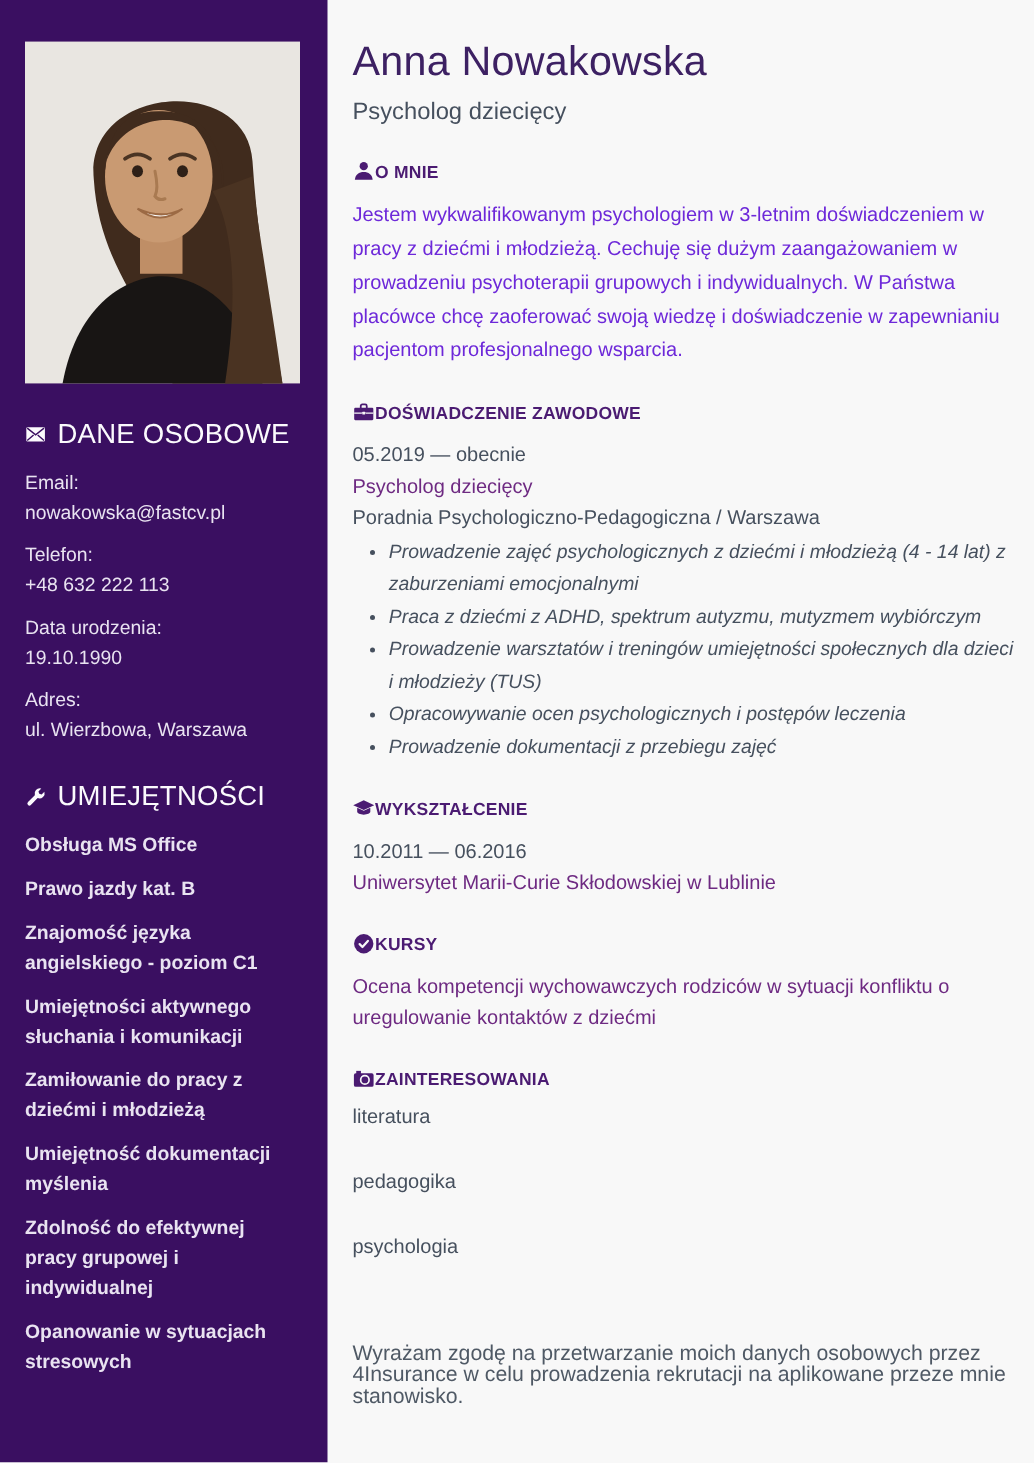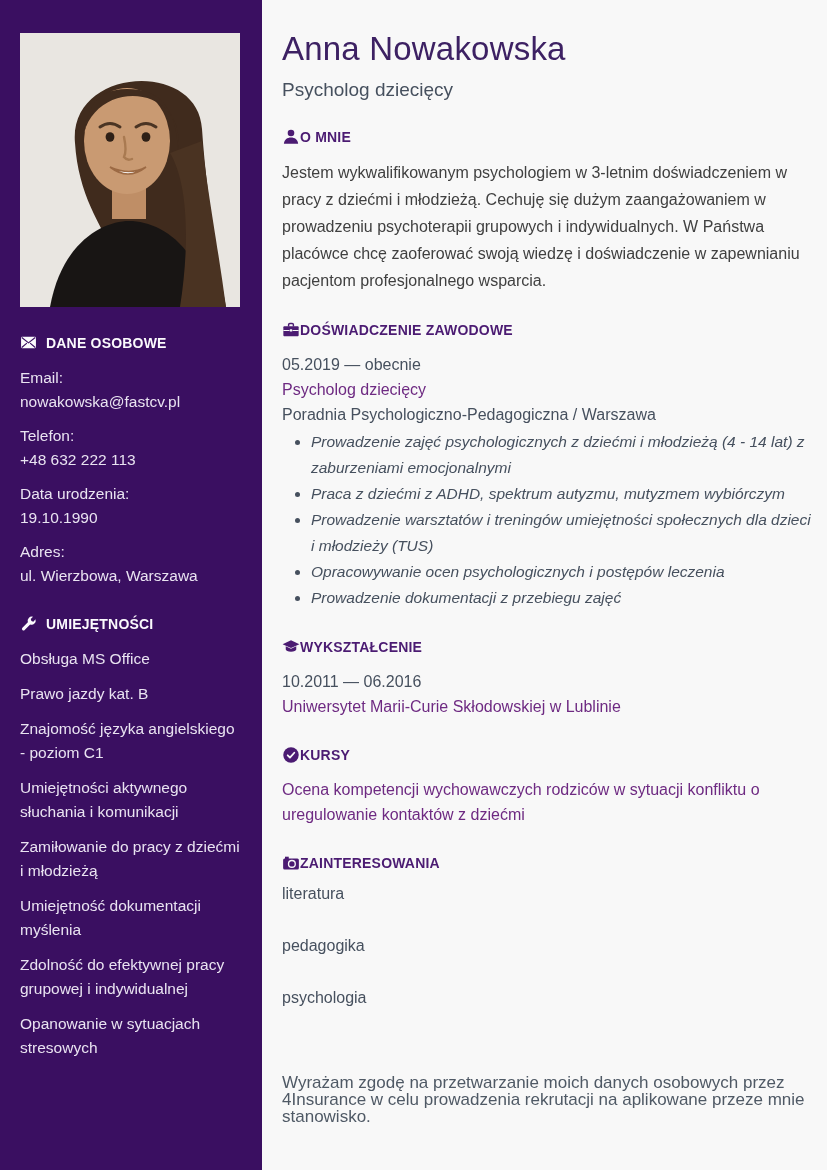--- a/index.html
+++ b/index.html
@@ -15,42 +15,42 @@
   .sidebar {
     width: 262px; flex-shrink: 0;
     background: #3A0F61;
     color: #e9e3f1;
     padding: 33px 22px 0 20px;
   }
   .photo-frame { width: 220px; height: 274px; overflow: hidden; }
   .photo-frame svg { display: block; }
   .side-title {
     display: flex; align-items: center; gap: 9px;
-    color: #fbfafd; font-weight: bold; font-size: 14px;
+    color: #fbfafd; font-weight: normal; font-size: 22px;
     margin: 27px 0 15px 0; letter-spacing: .2px;
   }
   .side-title .ico { width: 17px; height: 17px; flex-shrink: 0; color: #fbfafd; }
   .field { margin-bottom: 10px; font-size: 15.5px; line-height: 24px; }
   .field span { display: block; }
-  .skill { margin-bottom: 11px; font-size: 15.5px; line-height: 24px; }
+  .skill { margin-bottom: 11px; font-size: 15.5px; line-height: 24px; font-weight: bold; }
 
   
   .main {
     flex: 1; display: flex; flex-direction: column;
     padding: 30px 14px 0 20px;
   }
   .name { margin: 0 0 11px 0; font-size: 33px; font-weight: normal; color: #3D2163; letter-spacing: .2px; }
   .jobtitle { margin: 0; font-size: 19px; color: #46505E; }
   .m-title {
     display: flex; align-items: center; gap: 0;
     color: #4B1B72; font-weight: bold; font-size: 14px;
     margin: 27px 0 13px 0; letter-spacing: .2px;
   }
   .m-title .ico { width: 18px; height: 18px; flex-shrink: 0; color: #4B1B72; }
-  .body-text { font-size: 16px; color: #404040; line-height: 27px; margin: 0; max-width: 540px; }
+  .body-text { font-size: 16px; color: #6d28d9; line-height: 27px; margin: 0; max-width: 540px; }
   .line { font-size: 16px; color: #46505E; line-height: 25px; margin: 0; max-width: 540px; }
   .accent { color: #6E2A82; }
   ul.bullets {
     margin: 2px 0 0 0; padding-left: 29px; max-width: 540px;
     color: #46505E; font-style: italic; font-size: 15.5px; line-height: 26px;
   }
   ul.bullets li { margin: 0; }
   .interests-row { display: flex; gap: 34px; font-size: 16px; color: #46505E; flex-direction: column; }
   .footer {
     margin-top: auto; padding-bottom: 28px;

